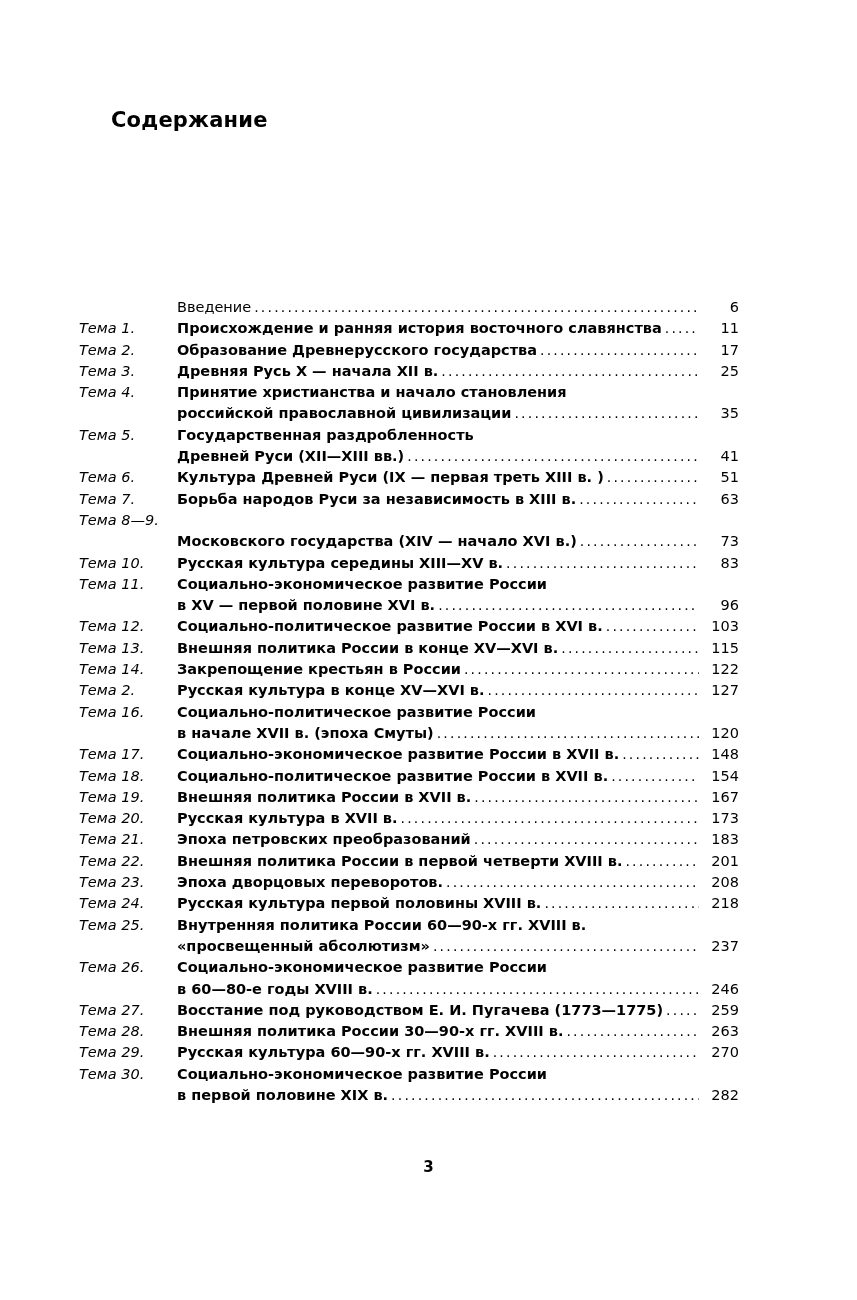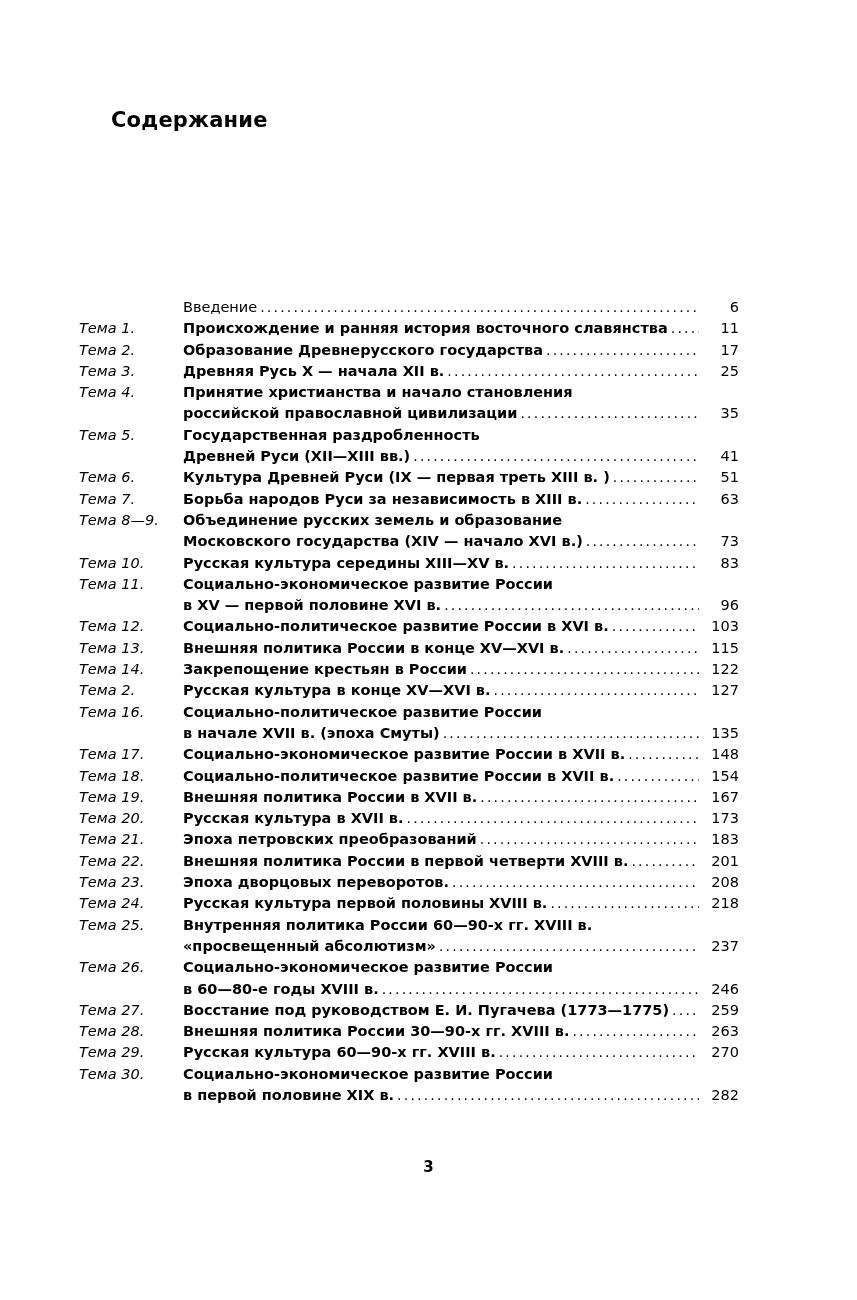--- a/index.html
+++ b/index.html
@@ -40,21 +40,21 @@
     display: flex;
     align-items: flex-start;
     font-size: 14.5px;
     line-height: 21.3px;
     width: 100%;
   }
   .label {
     flex: 0 0 96px;
     font-style: italic;
     white-space: nowrap;
-    padding-right: 8px;
+    padding-right: 2px;
   }
   .titlecell {
     flex: 1 1 auto;
     min-width: 0;
     display: flex;
     align-items: center;
   }
   .ttext {
     font-weight: bold;
     white-space: nowrap;
@@ -181,21 +181,20 @@
           <div class="label">Тема 7.</div>
           <div class="titlecell">
             <span class="ttext">Борьба народов Руси за независимость в XIII в.</span>
             <span class="dots">..........................................................................................................</span>
           </div>
           <div class="pagenum">63</div>
         </div>
         <div class="row nodots">
           <div class="label">Тема 8—9.</div>
           <div class="titlecell">
-            <span class="ttext">Объединение русских земель и образование</span>
             <span class="dots">..........................................................................................................</span>
           </div>
           <div class="pagenum"></div>
         </div>
         <div class="row cont-row">
           <div class="label"></div>
           <div class="titlecell">
             <span class="ttext">Московского государства (XIV — начало XVI в.)</span>
             <span class="dots">..........................................................................................................</span>
           </div>
@@ -264,21 +263,21 @@
             <span class="dots">..........................................................................................................</span>
           </div>
           <div class="pagenum"></div>
         </div>
         <div class="row cont-row">
           <div class="label"></div>
           <div class="titlecell">
             <span class="ttext">в начале XVII в. (эпоха Смуты)</span>
             <span class="dots">..........................................................................................................</span>
           </div>
-          <div class="pagenum">135</div>
+          <div class="pagenum">120</div>
         </div>
         <div class="row">
           <div class="label">Тема 17.</div>
           <div class="titlecell">
             <span class="ttext">Социально-экономическое развитие России в XVII в.</span>
             <span class="dots">..........................................................................................................</span>
           </div>
           <div class="pagenum">148</div>
         </div>
         <div class="row">

